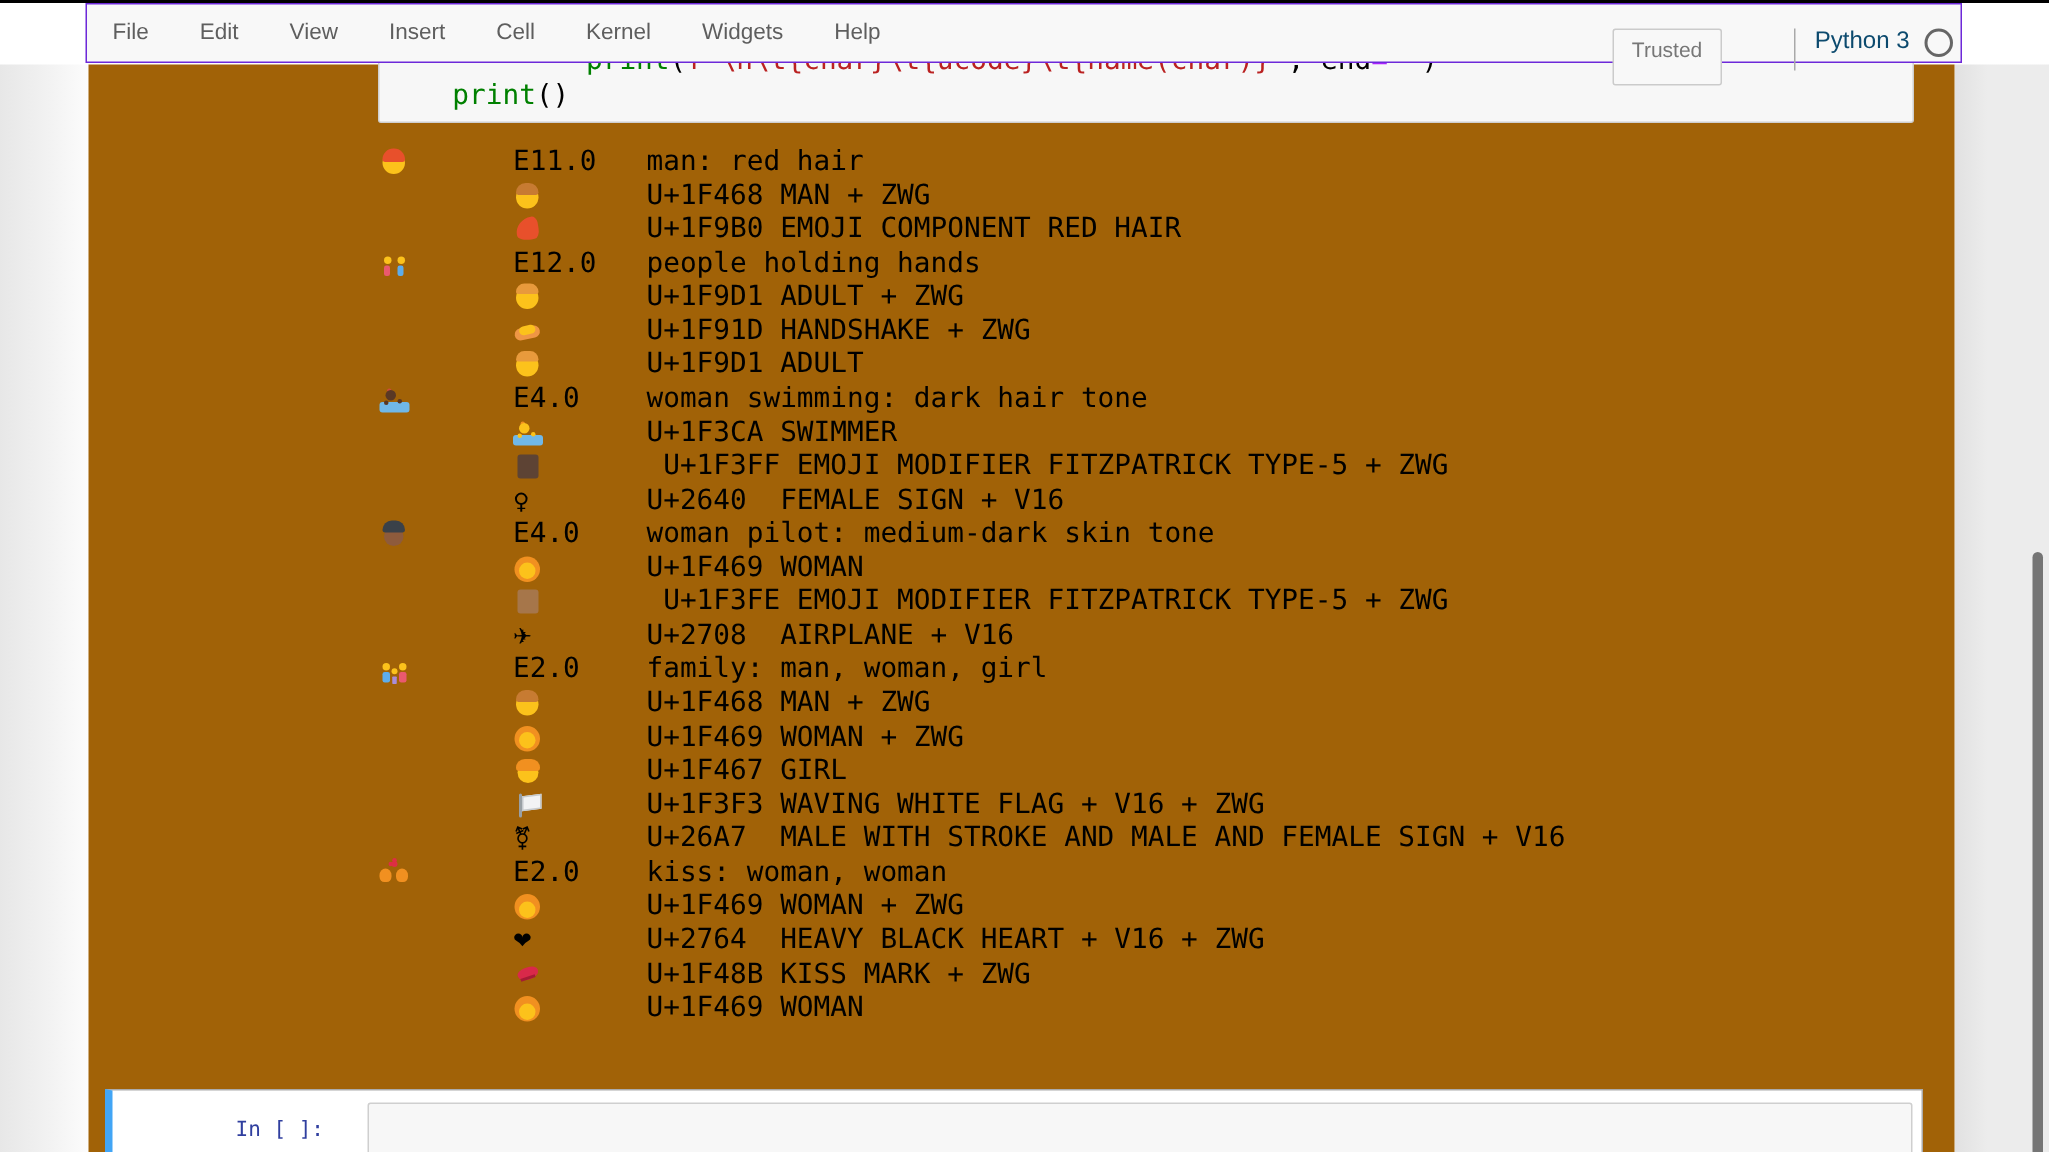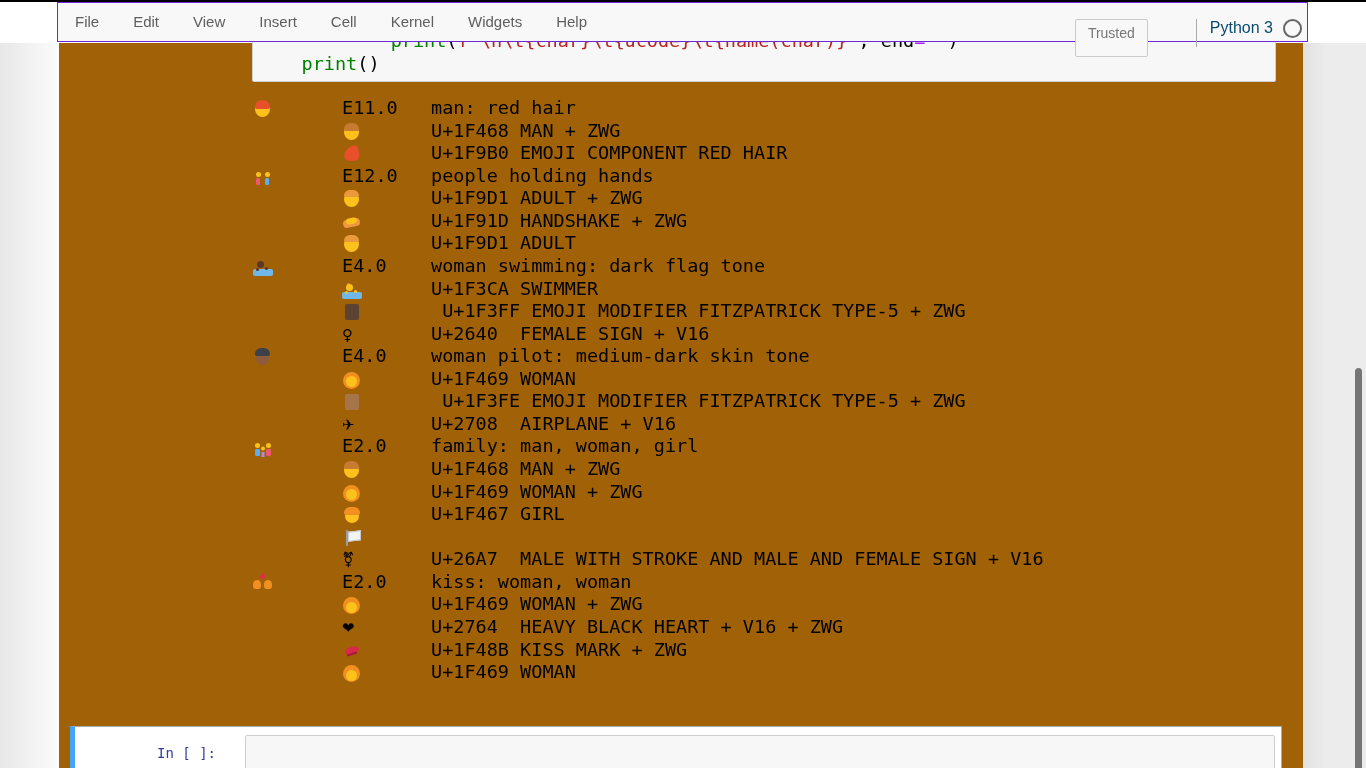--- a/index.html
+++ b/index.html
@@ -216,21 +216,21 @@
         <span class="oc oc3">U+1F91D HANDSHAKE + ZWG</span>
       </div>
       <div class="out-row">
         <span class="oc oc1"></span>
         <span class="oc oc2"><span class="emoji em-adult"></span></span>
         <span class="oc oc3">U+1F9D1 ADULT</span>
       </div>
       <div class="out-row">
         <span class="oc oc1"><span class="emoji em-swimmer-dark"></span></span>
         <span class="oc oc2">E4.0</span>
-        <span class="oc oc3">woman swimming: dark flag tone</span>
+        <span class="oc oc3">woman swimming: dark hair tone</span>
       </div>
       <div class="out-row">
         <span class="oc oc1"></span>
         <span class="oc oc2"><span class="emoji em-swimmer"></span></span>
         <span class="oc oc3">U+1F3CA SWIMMER</span>
       </div>
       <div class="out-row">
         <span class="oc oc1"></span>
         <span class="oc oc2"><span class="emoji em-fitz6"></span></span>
         <span class="oc oc3"> U+1F3FF EMOJI MODIFIER FITZPATRICK TYPE-5 + ZWG</span>
@@ -276,20 +276,21 @@
         <span class="oc oc3">U+1F469 WOMAN + ZWG</span>
       </div>
       <div class="out-row">
         <span class="oc oc1"></span>
         <span class="oc oc2"><span class="emoji em-girl"></span></span>
         <span class="oc oc3">U+1F467 GIRL</span>
       </div>
       <div class="out-row">
         <span class="oc oc1"></span>
         <span class="oc oc2"><span class="emoji em-white-flag"></span></span>
+        <span class="oc oc3">U+1F3F3 WAVING WHITE FLAG + V16 + ZWG</span>
       </div>
       <div class="out-row">
         <span class="oc oc1"></span>
         <span class="oc oc2"><span class="char-glyph">⚧</span></span>
         <span class="oc oc3">U+26A7  MALE WITH STROKE AND MALE AND FEMALE SIGN + V16</span>
       </div>
       <div class="out-row">
         <span class="oc oc1"><span class="emoji em-kiss-woman-woman"></span></span>
         <span class="oc oc2">E2.0</span>
         <span class="oc oc3">kiss: woman, woman</span>

